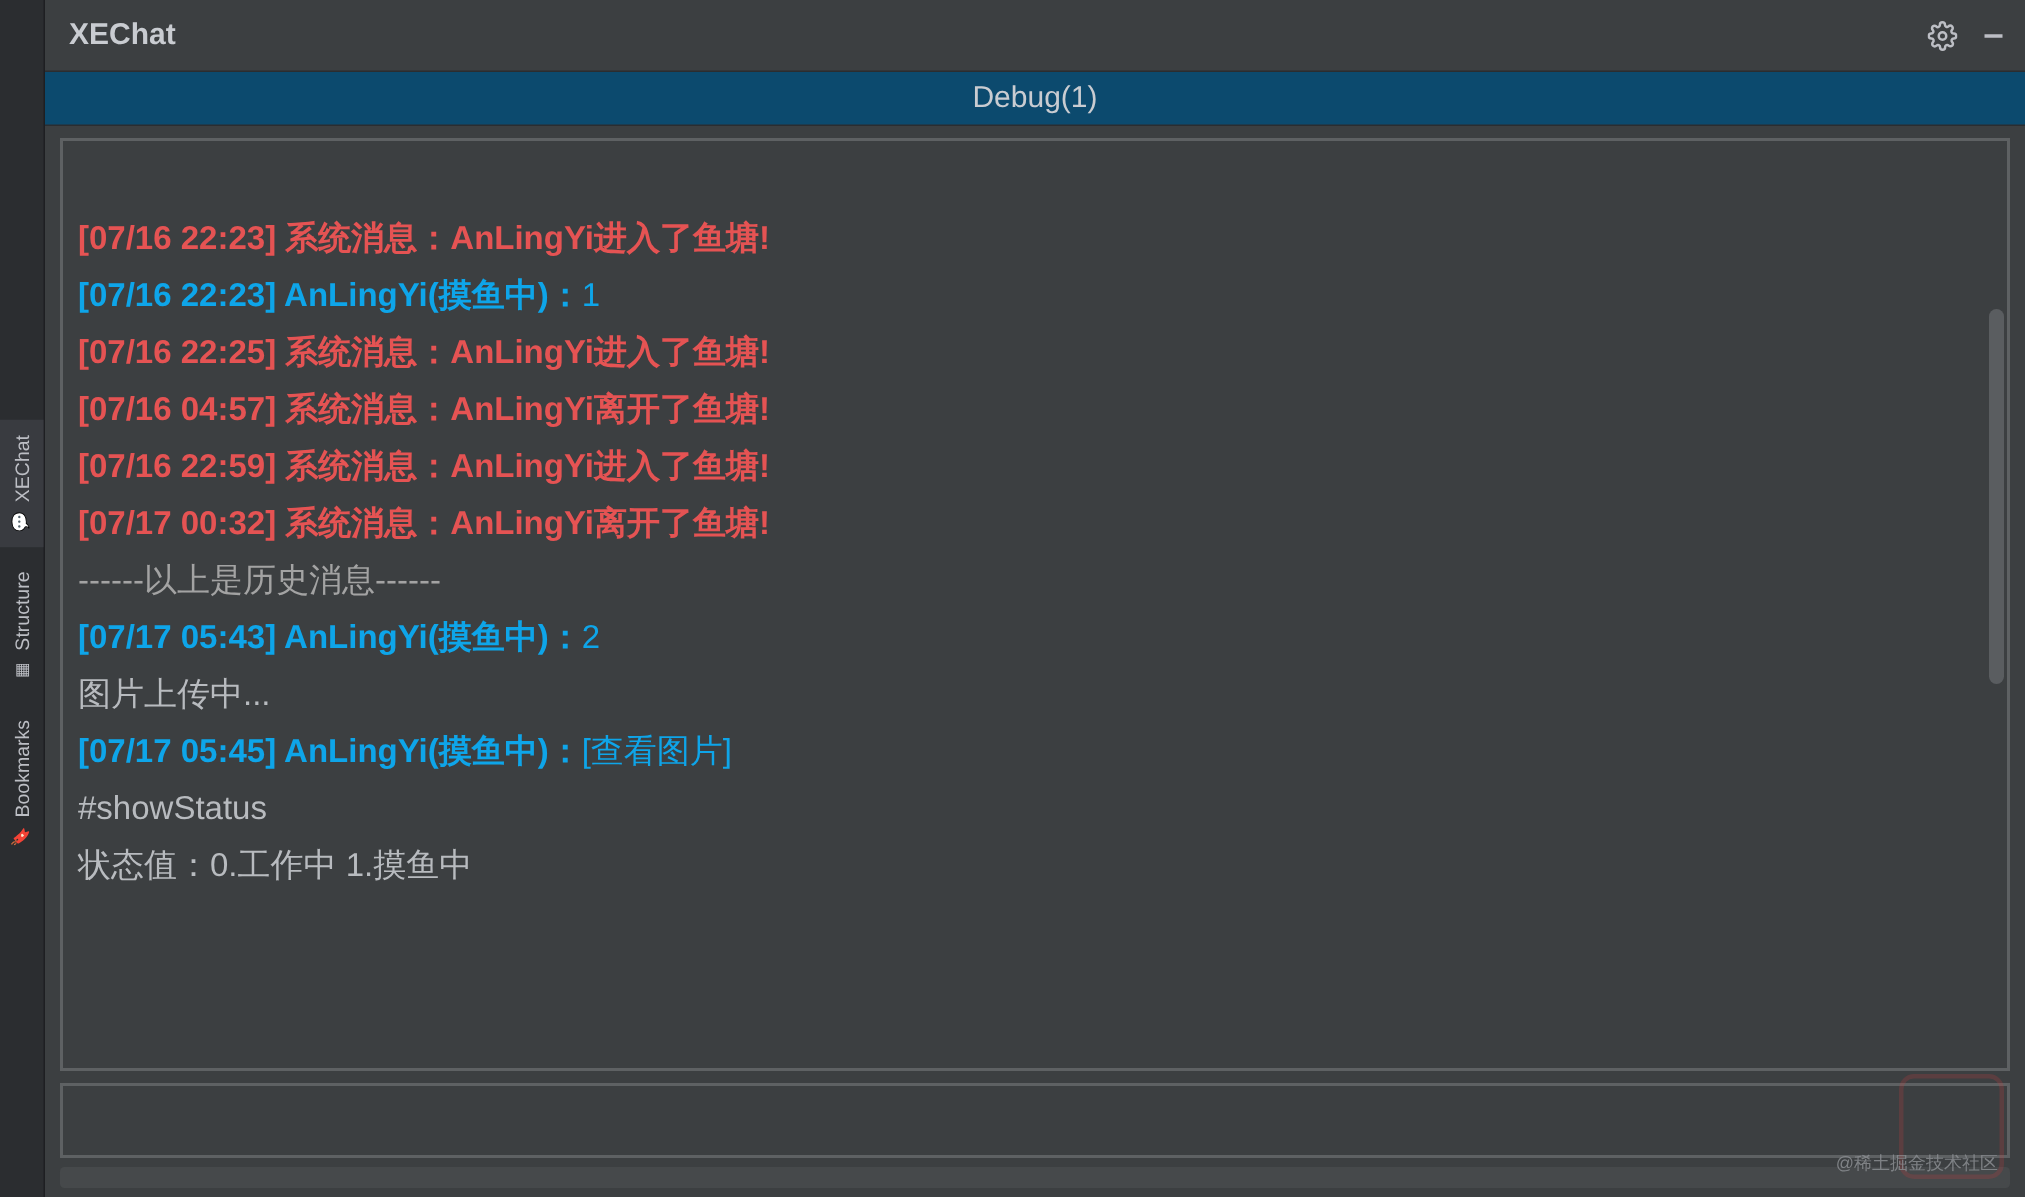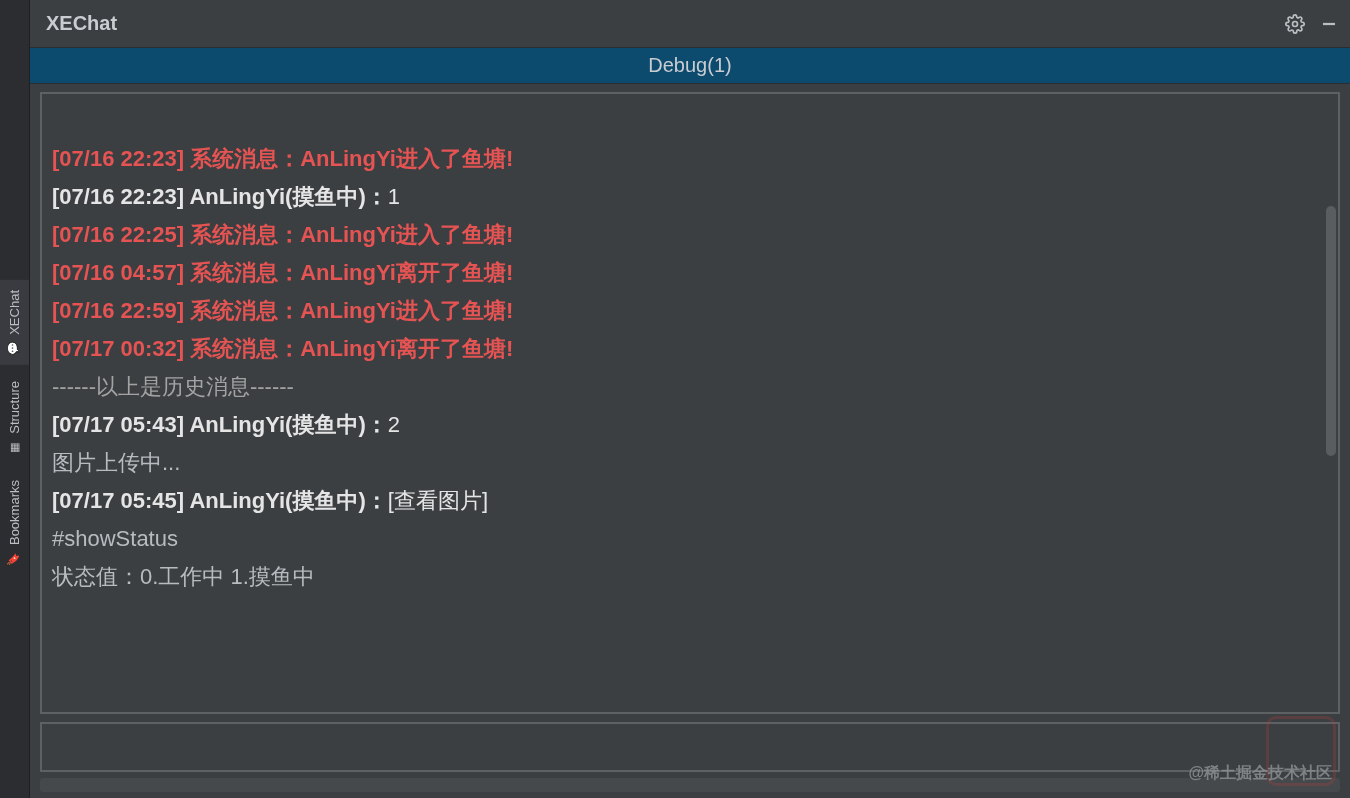--- a/index.html
+++ b/index.html
@@ -78,21 +78,21 @@
     position: relative;
   }
   .content-inner { padding: 6px 10px 40px 10px; margin-top: 40px; }
   .msg-line {
     font-size: 22px;
     line-height: 38px;
     font-family: "SF Pro", "PingFang SC", "Microsoft YaHei", sans-serif;
     white-space: pre;
   }
   .sys { color: #e55353; font-weight: 700; }
-  .norm { color: #e5e5e5; font-weight: 700; }
+  .norm { color: #0ea5e9; font-weight: 700; }
   .norm .val { font-weight: 400; }
   .divider-line { color: #a3a3a3; font-size: 22px; line-height: 38px; font-weight: 400; }
   .plain { color: #b8bbbf; font-size: 22px; line-height: 38px; font-weight: 400; }
   .scrollbar-track {
     position: absolute;
     right: 2px; top: 112px;
     width: 10px; height: 250px;
     background: #5a5d60;
     border-radius: 5px;
   }
@@ -113,23 +113,22 @@
   .bottom-scroll {
     height: 14px;
     margin: 0 10px 6px 10px;
     background: #46494b;
     border-radius: 3px;
   }
   .watermark {
     position: fixed;
     right: 18px; bottom: 14px;
     color: #8a8d91;
-    font-size: 16px;
+    font-size: 12px;
     opacity: .85;
-    font-weight: bold;
   }
   .wm-seal {
     position: fixed;
     right: 14px; bottom: 12px;
     width: 70px; height: 70px;
     border: 3px solid rgba(200,60,60,.45);
     border-radius: 10px;
     opacity: .5;
   }
 </style>

